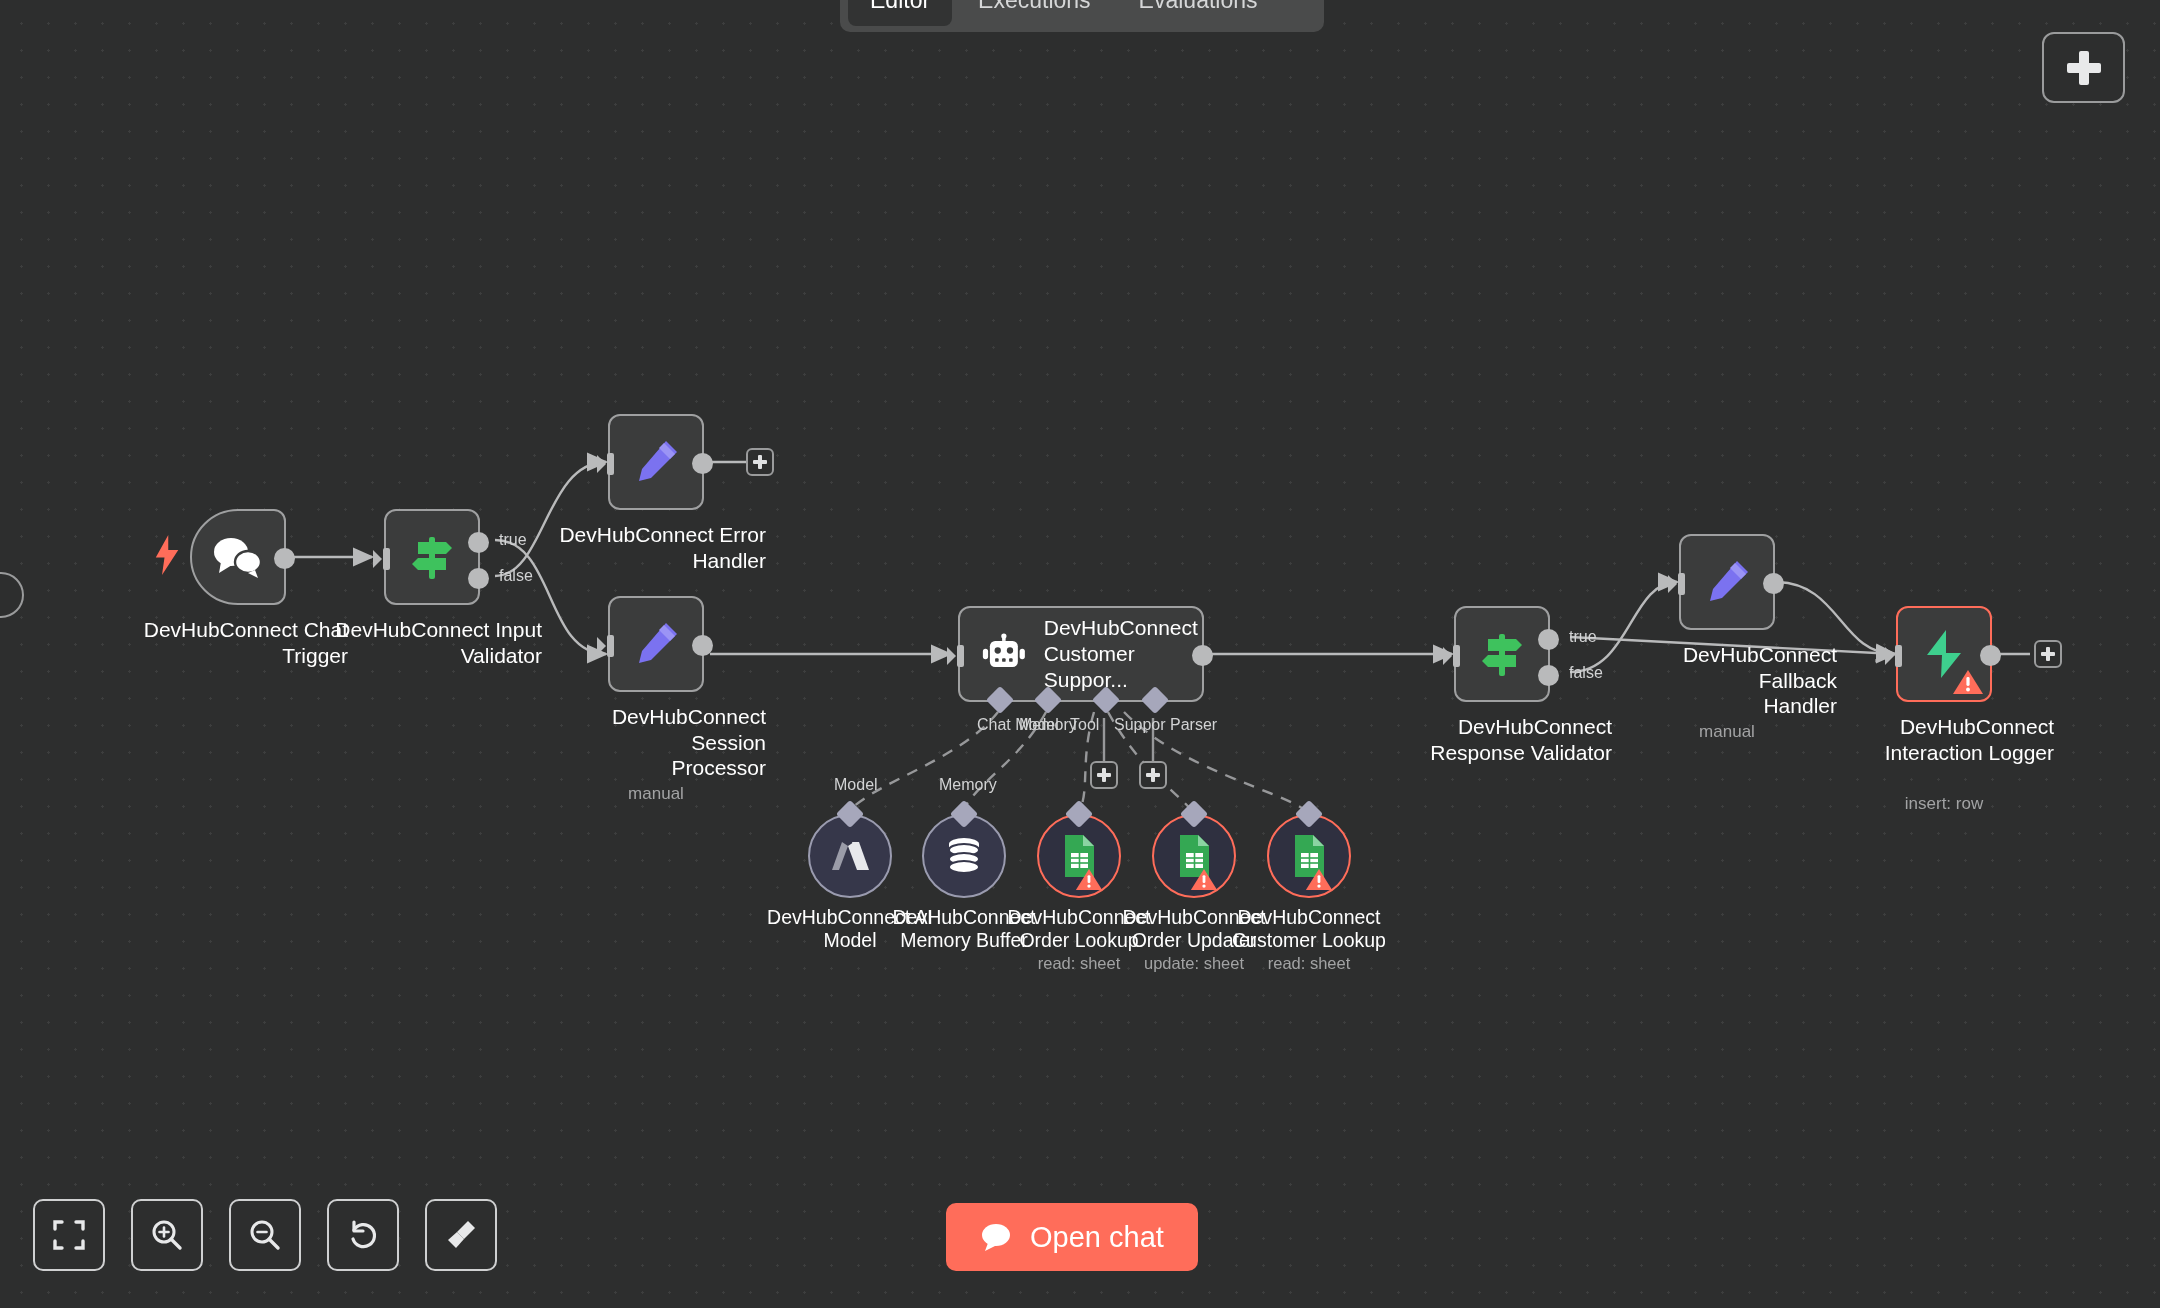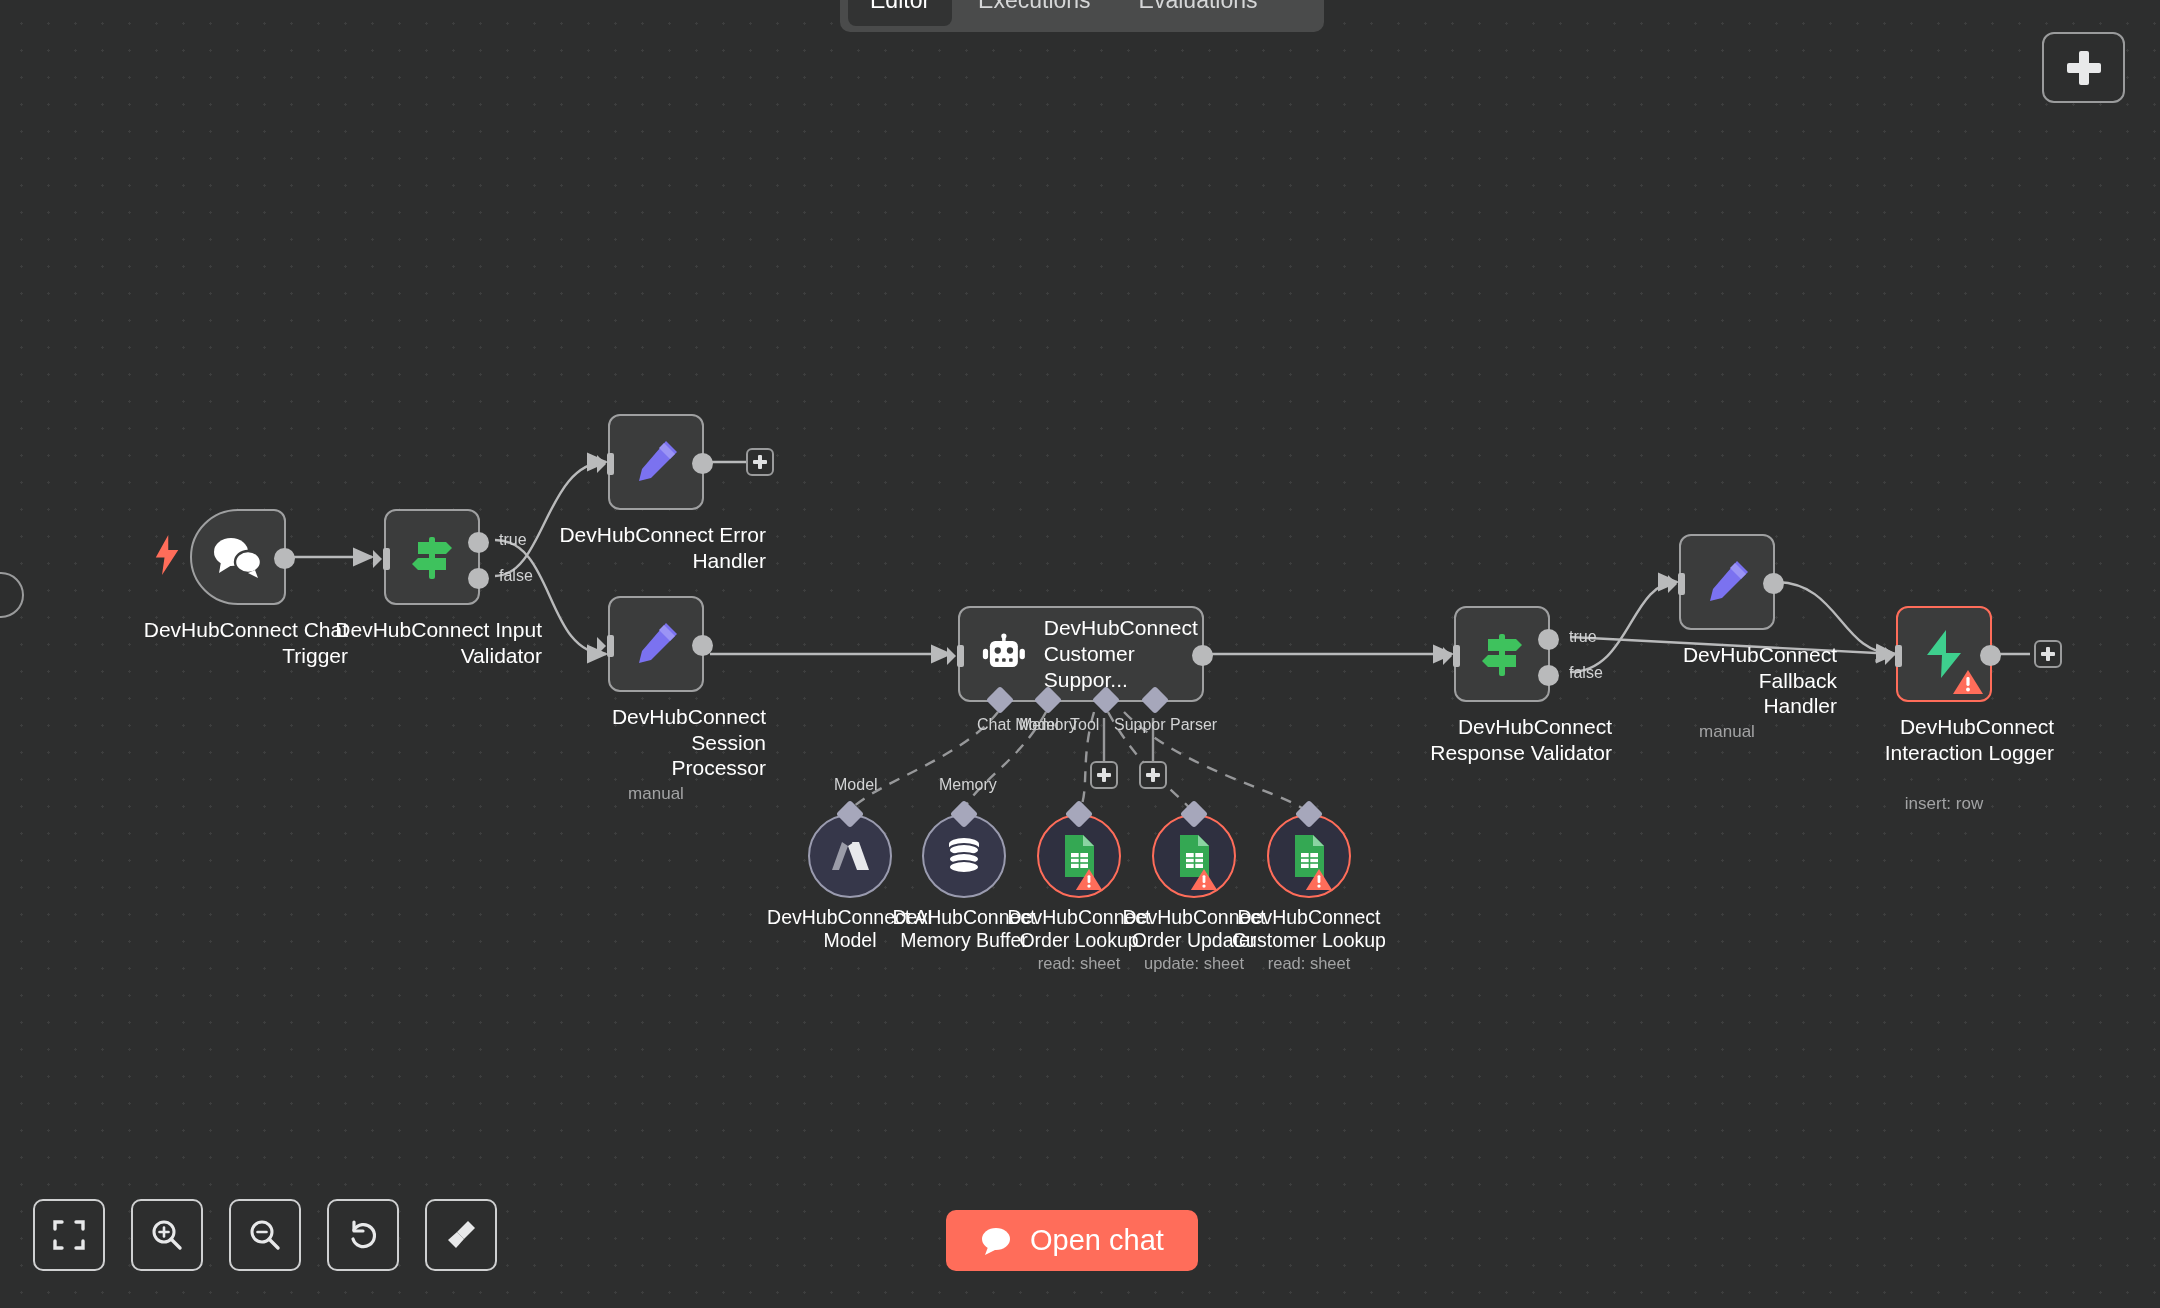--- a/index.html
+++ b/index.html
@@ -164,21 +164,21 @@
   .controls { position: absolute; left: 33px; bottom: 37px; display: flex; gap: 26px; z-index: 30; }
   .ctrl-btn {
     width: 72px; height: 72px;
     background: #2d2e2e; border: 2px solid #cfd0d1; border-radius: 10px;
     display: flex; align-items: center; justify-content: center;
   }
 
   
   .open-chat {
     position: absolute; left: 946px; bottom: 37px;
-    height: 61px; padding: 0 34px;
+    height: 68px; padding: 0 34px;
     background: #ff6d5a; border-radius: 10px;
     display: flex; align-items: center; gap: 18px;
     z-index: 30;
   }
   .open-chat-label { color: #ffffff; font-size: 29px; }
 
   
   .edge-circle {
     position: absolute; left: -22px; top: 572px;
     width: 46px; height: 46px; border-radius: 50%;

